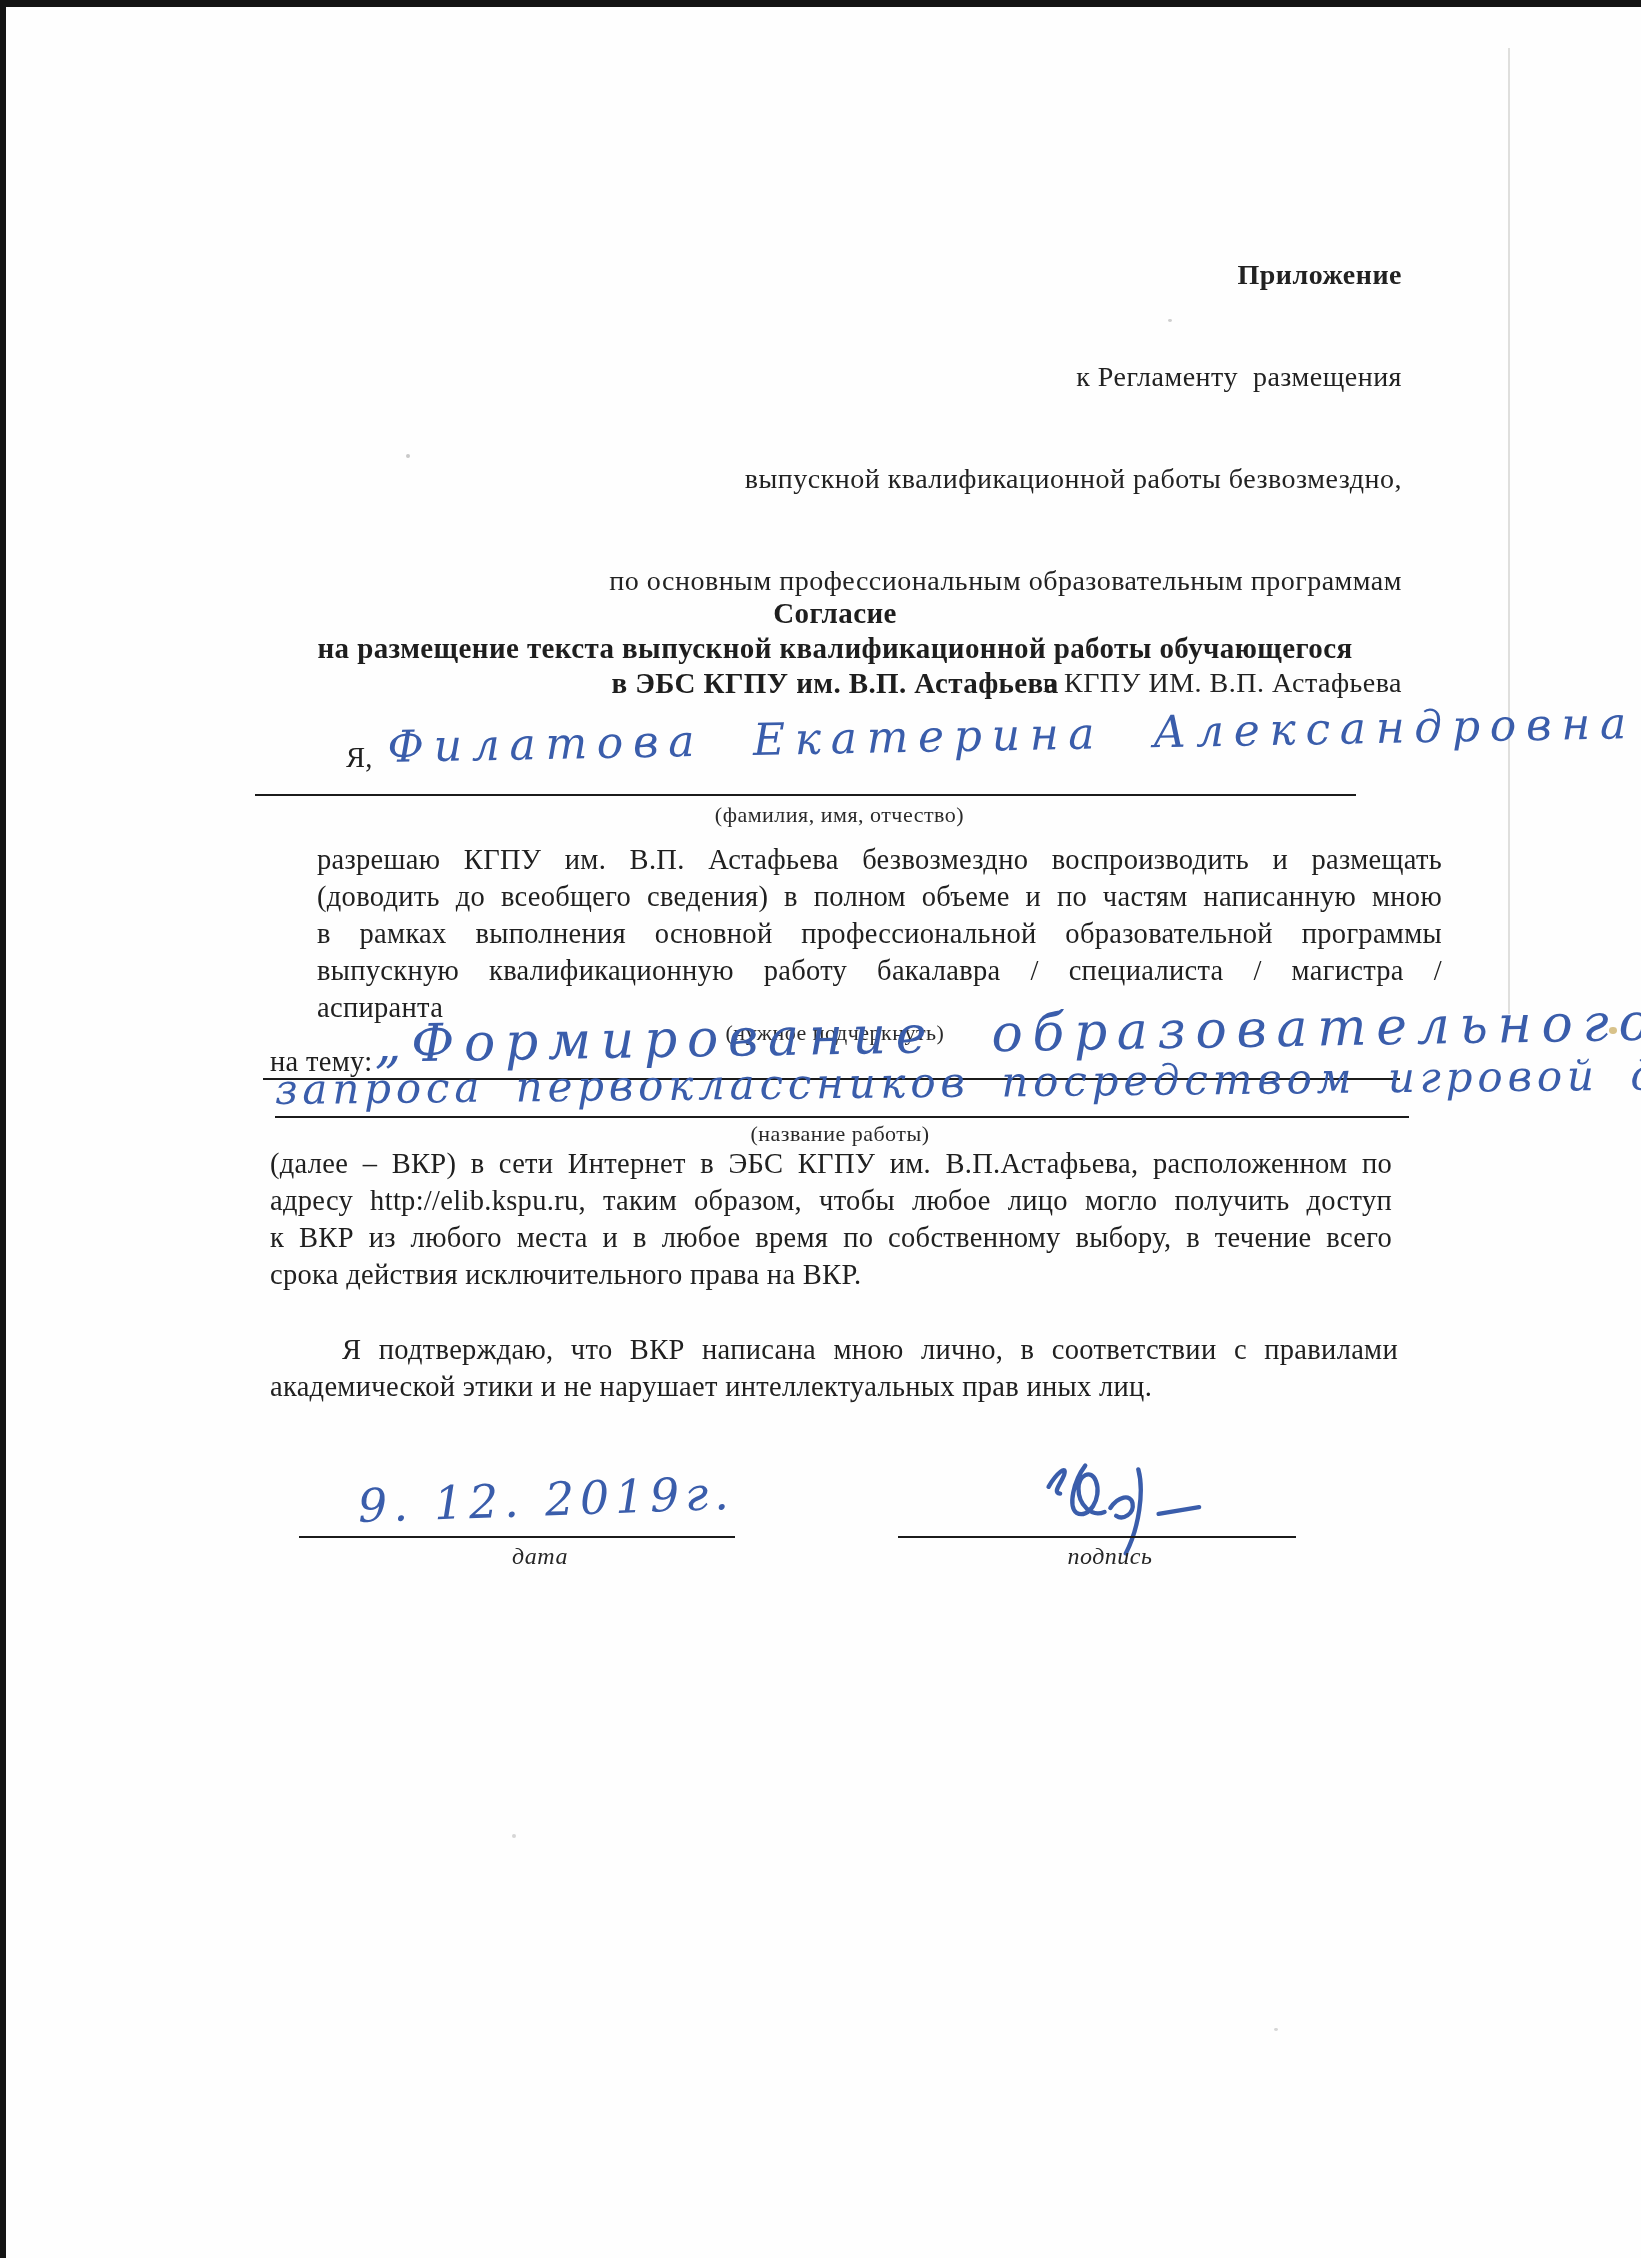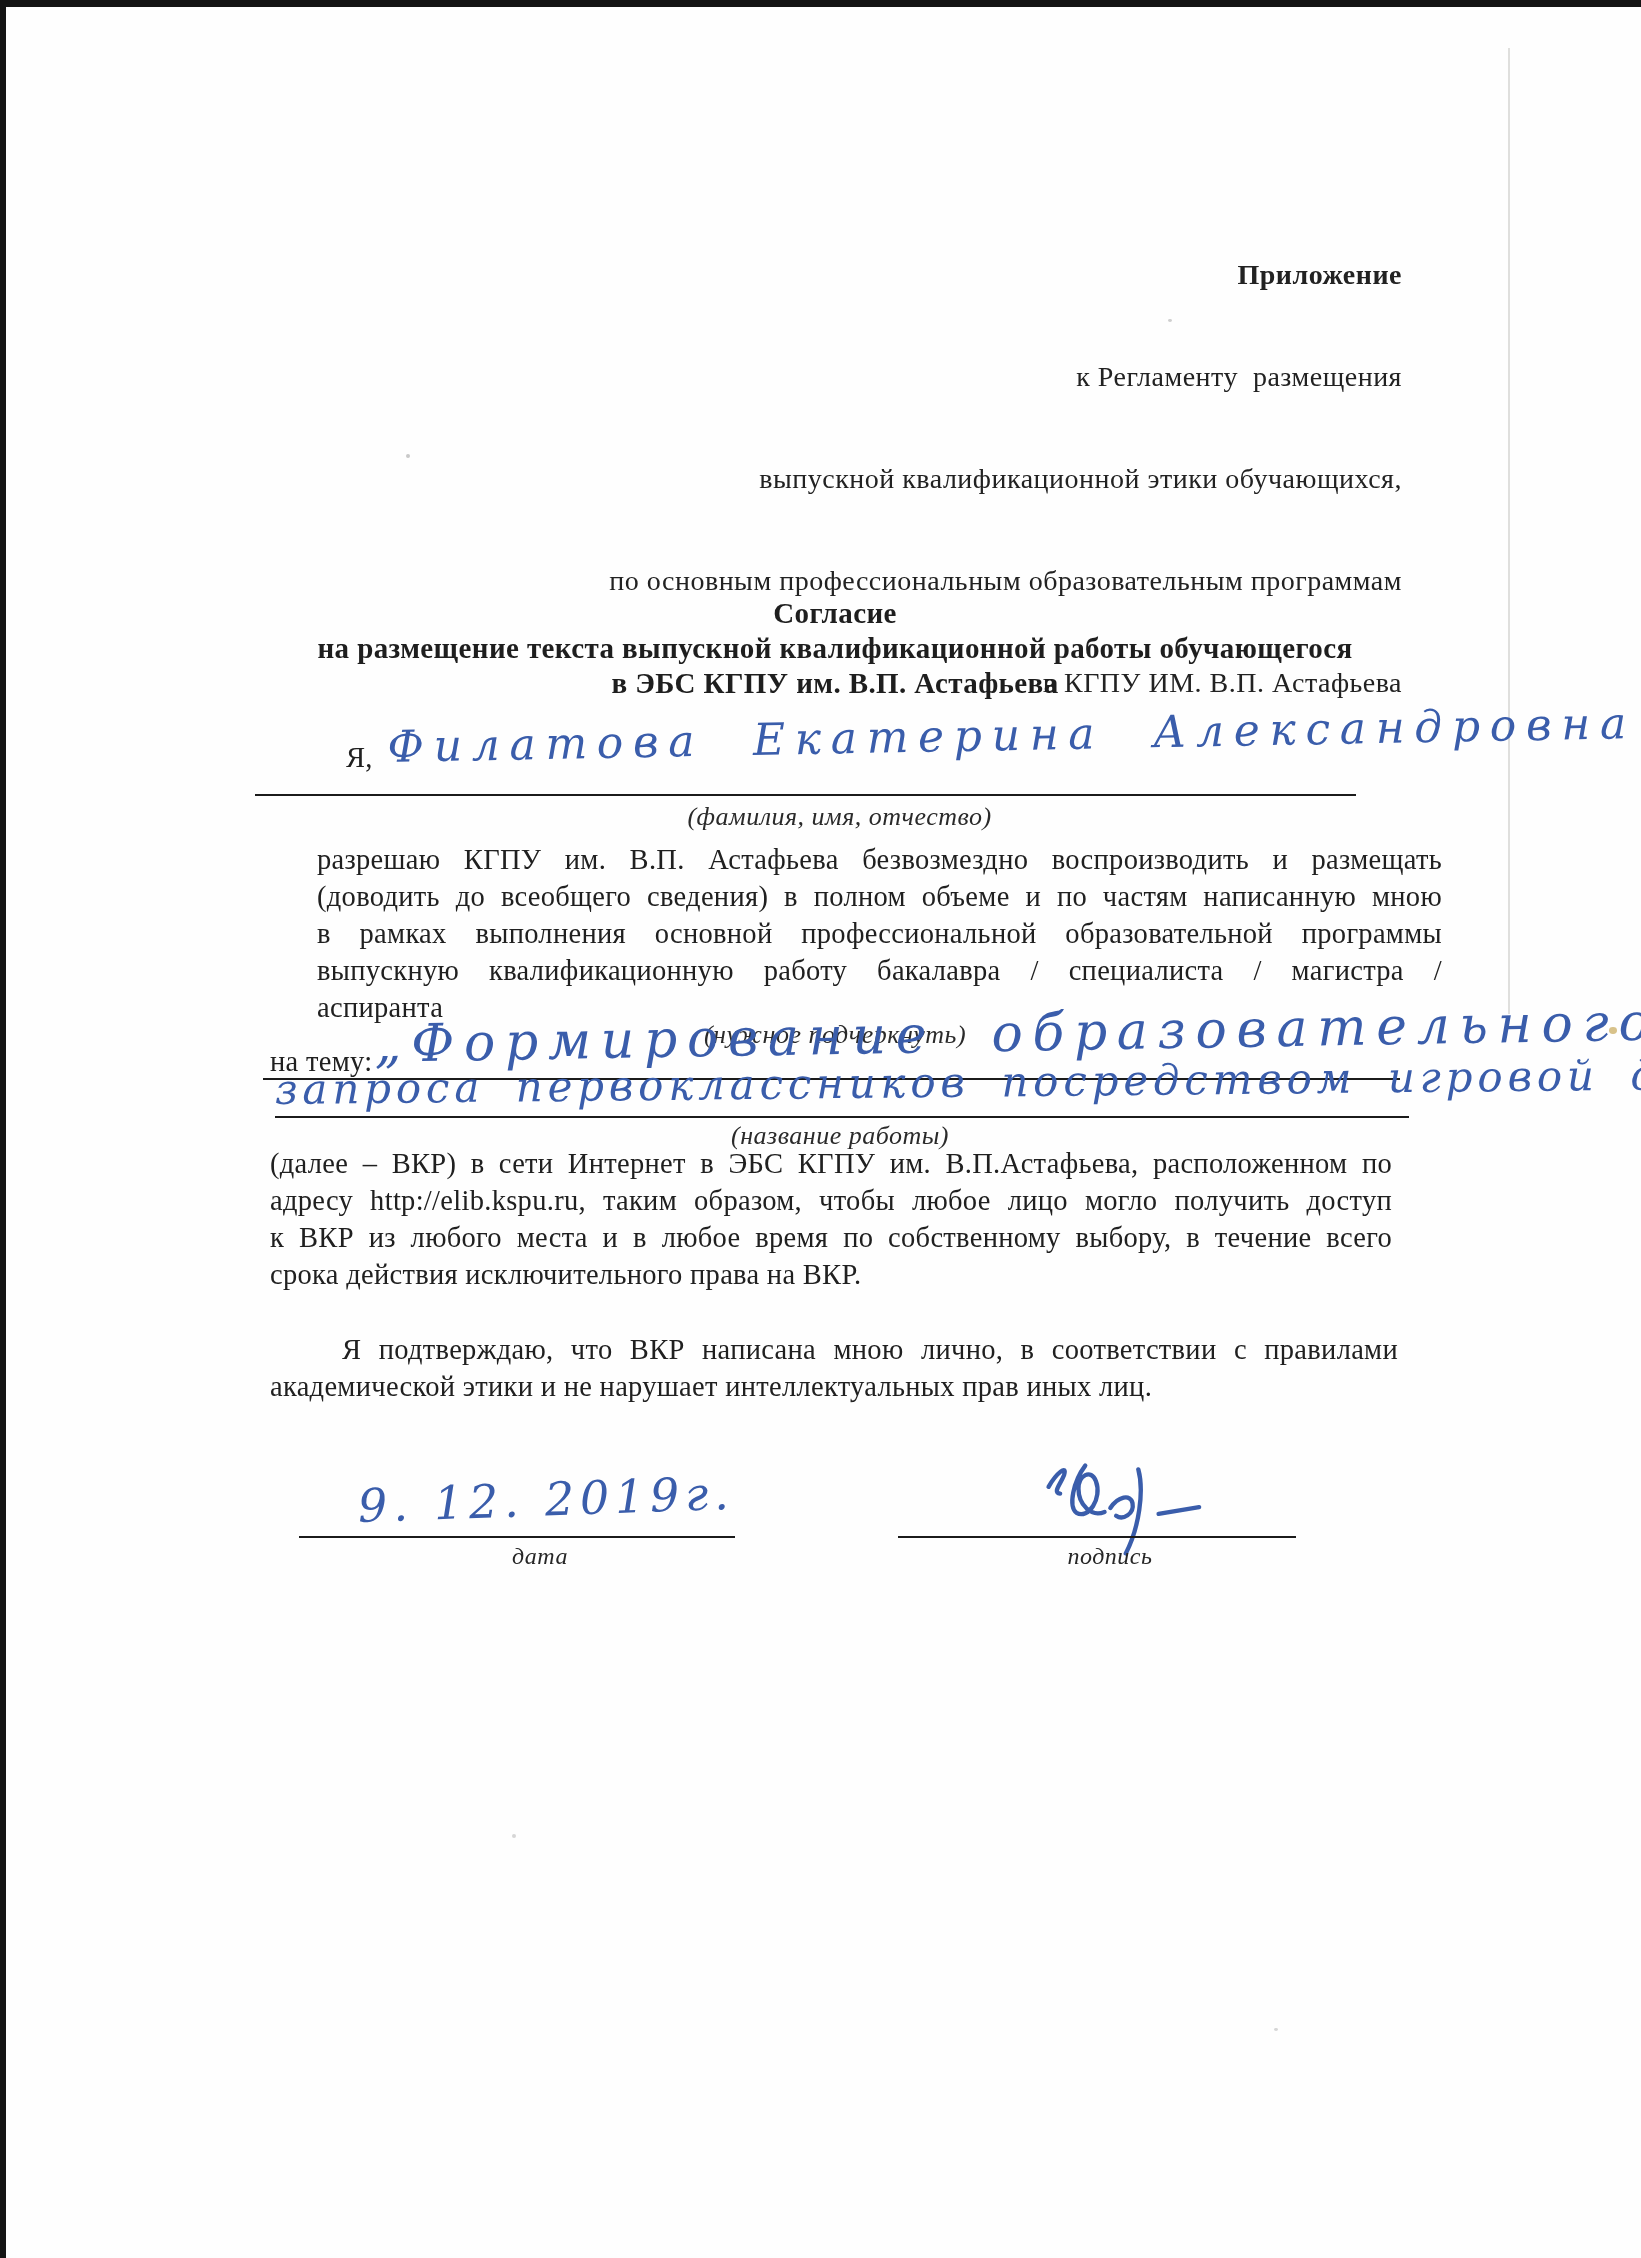--- a/index.html
+++ b/index.html
@@ -25,21 +25,21 @@
   .appendix .b{font-weight:bold;text-align:right;}
   
   .doc-title{
     position:absolute;top:596px;left:270px;width:1130px;
     text-align:center;font-weight:bold;font-size:29px;line-height:35px;letter-spacing:0.4px;
   }
   
   .abs{position:absolute;}
   .rule{position:absolute;height:1.9px;background:#1b1b1b;}
   .caption{
-    position:absolute;font-style:italic;font-size:26px;color:#2a2a2a;
+    position:absolute;font-size:22px;color:#2a2a2a;
     text-align:center;letter-spacing:0.5px;
   }
   .printed{font-size:28.5px;letter-spacing:0.3px;color:#202020;}
   
   .para{
     position:absolute;left:270px;width:1125px;
     font-size:28.5px;line-height:37px;letter-spacing:0.3px;color:#202020;
   }
   .jline{text-align:justify;text-align-last:justify;}
   .jlast{text-align:left;}
@@ -69,21 +69,21 @@
   <div class="speck" style="left:1609px;top:1027px;width:7.7px;height:6.8px;background:#d8c28a;"></div>
   <div class="speck" style="left:406px;top:454px;width:3.9px;height:3.9px;background:#c9c9c9;"></div>
   <div class="speck" style="left:1168px;top:319px;width:3.9px;height:2.9px;background:#cfcfcf;"></div>
   <div class="speck" style="left:850px;top:1400px;width:2.9px;height:2.9px;background:#d2d2d2;"></div>
   <div class="speck" style="left:512px;top:1834px;width:3.9px;height:3.9px;background:#d6d6d6;"></div>
   <div class="speck" style="left:1274px;top:2028px;width:3.9px;height:2.9px;background:#d6d6d6;"></div>
 
   <div class="appendix">
     <div class="b">Приложение</div>
     <div>к Регламенту  размещения</div>
-    <div>выпускной квалификационной этики обучающихся,</div>
+    <div>выпускной квалификационной работы безвозмездно,</div>
     <div>по основным профессиональным образовательным программам</div>
     <div>в КГПУ ИМ. В.П. Астафьева</div>
   </div>
 
   <div class="doc-title">
     <div>Согласие</div>
     <div>на размещение текста выпускной квалификационной работы обучающегося</div>
     <div>в ЭБС КГПУ им. В.П. Астафьева</div>
   </div>
 

